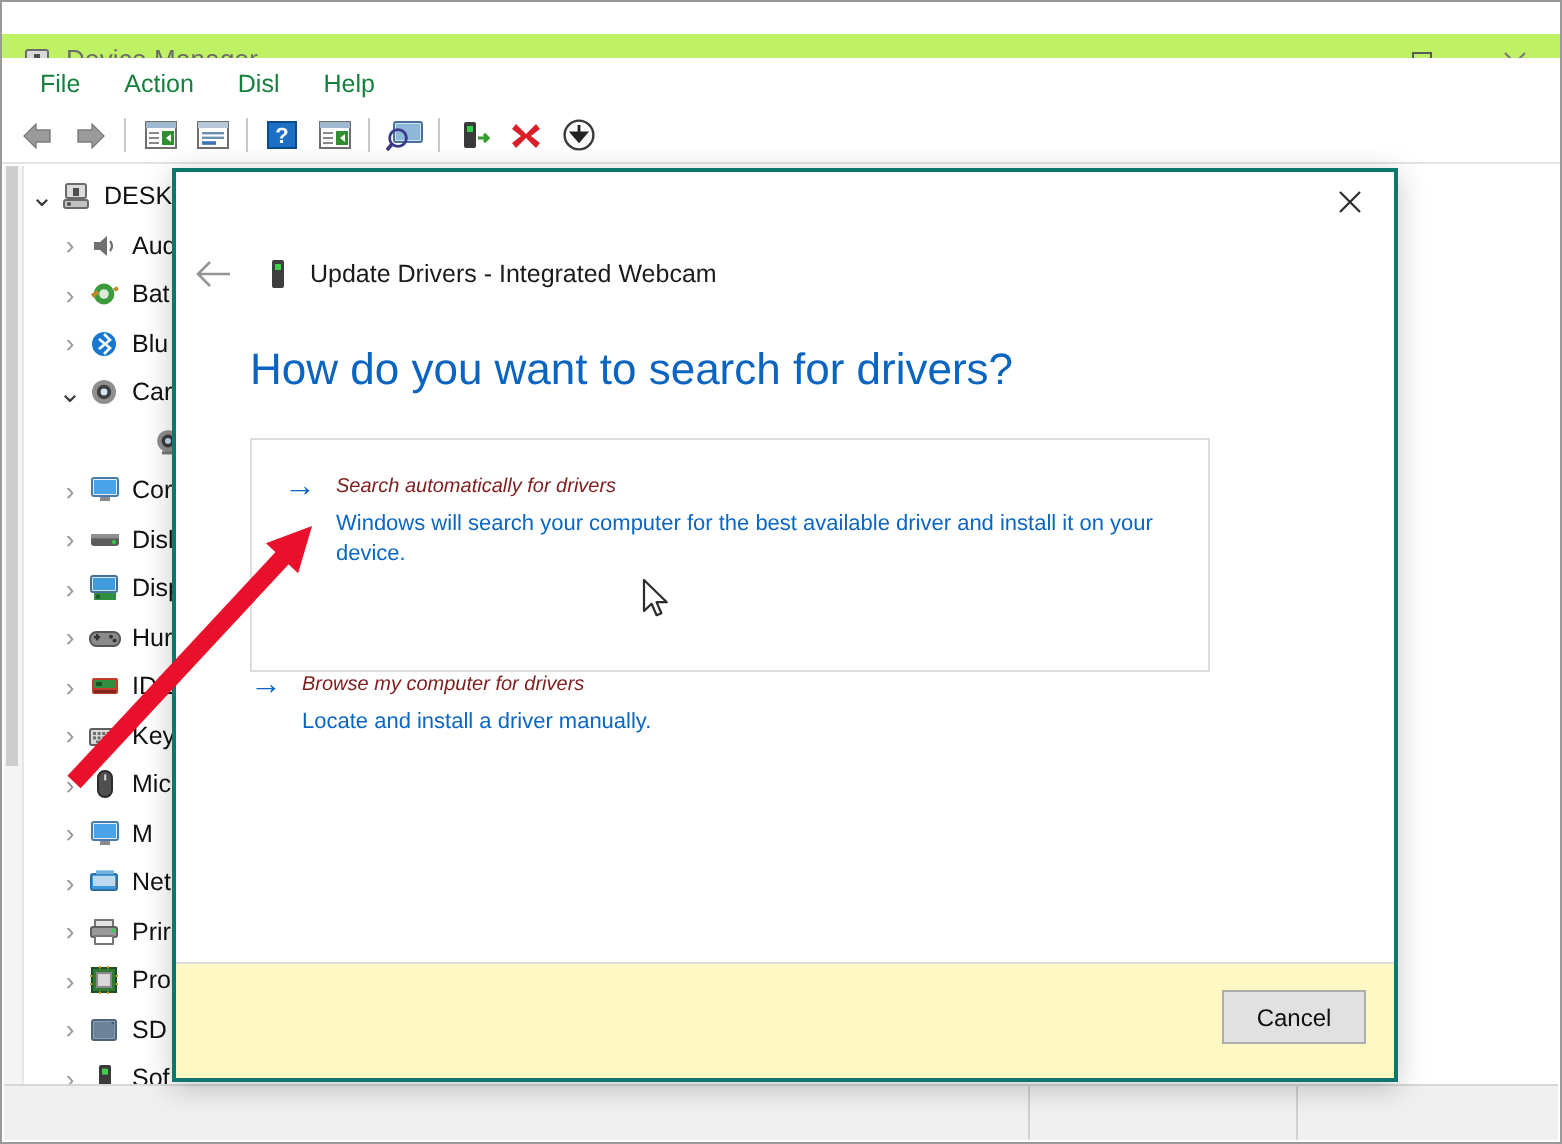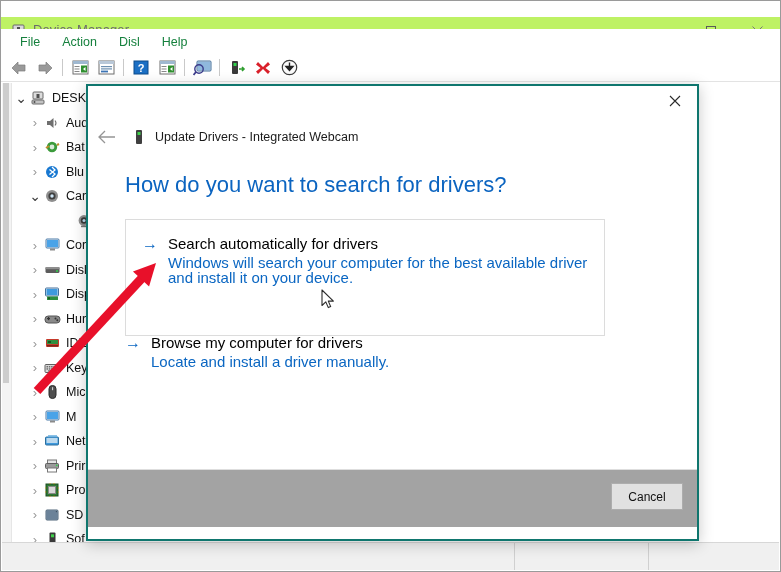--- a/index.html
+++ b/index.html
@@ -59,24 +59,24 @@
   .dlg-back{width:22px;height:22px;margin-left:8px;display:flex;align-items:center;justify-content:center;color:#919191;font-size:17px;}
   .dlg-devicon{width:18px;height:18px;margin-left:12px;display:flex;align-items:center;justify-content:center;}
   .dlg-title{font-size:12.5px;color:#1a1a1a;margin-left:7px;}
   .dlg-h1{position:absolute;left:37px;top:86px;font-size:22px;color:#0b64c0;}
 
   .opt{position:absolute;left:37px;width:480px;box-sizing:border-box;}
   .opt-boxed{border:1px solid #dcdcdc;background:#fff;}
   .opt-inner{padding:14px 16px 16px 16px;}
   .opt-row{display:flex;align-items:flex-start;}
   .opt-arrow{color:#0a66c2;font-size:16px;line-height:19px;width:26px;flex:none;}
-  .opt-title{font-size:15px;color:#000000;line-height:19px;}
-  .opt-desc{font-size:15px;color:#0a66c2;line-height:15px;margin-top:2px;margin-left:26px;width:440px;}
-
-  .dlg-footer{position:absolute;left:0;bottom:12px;width:100%;height:57px;background:#a3a3a3;border-top:1px solid #dedede;}
+  .opt-title{font-size:10px;color:#7f1d1d;line-height:19px;font-style:italic;}
+  .opt-desc{font-size:11px;color:#0a66c2;line-height:15px;margin-top:2px;margin-left:26px;width:440px;}
+
+  .dlg-footer{position:absolute;left:0;bottom:0;width:100%;height:57px;background:#fef9c3;border-top:1px solid #dedede;}
   .btn-cancel{position:absolute;right:14px;top:13px;width:70px;height:25px;background:#e1e1e1;
               border:1px solid #adadad;font-size:12px;color:#111;display:flex;align-items:center;justify-content:center;}
 
   
   .annot{position:absolute;left:0;top:0;width:781px;height:572px;pointer-events:none;}
   .cursor{position:absolute;left:320px;top:288px;width:16px;height:22px;}
 </style>
 </head>
 <body>
 

